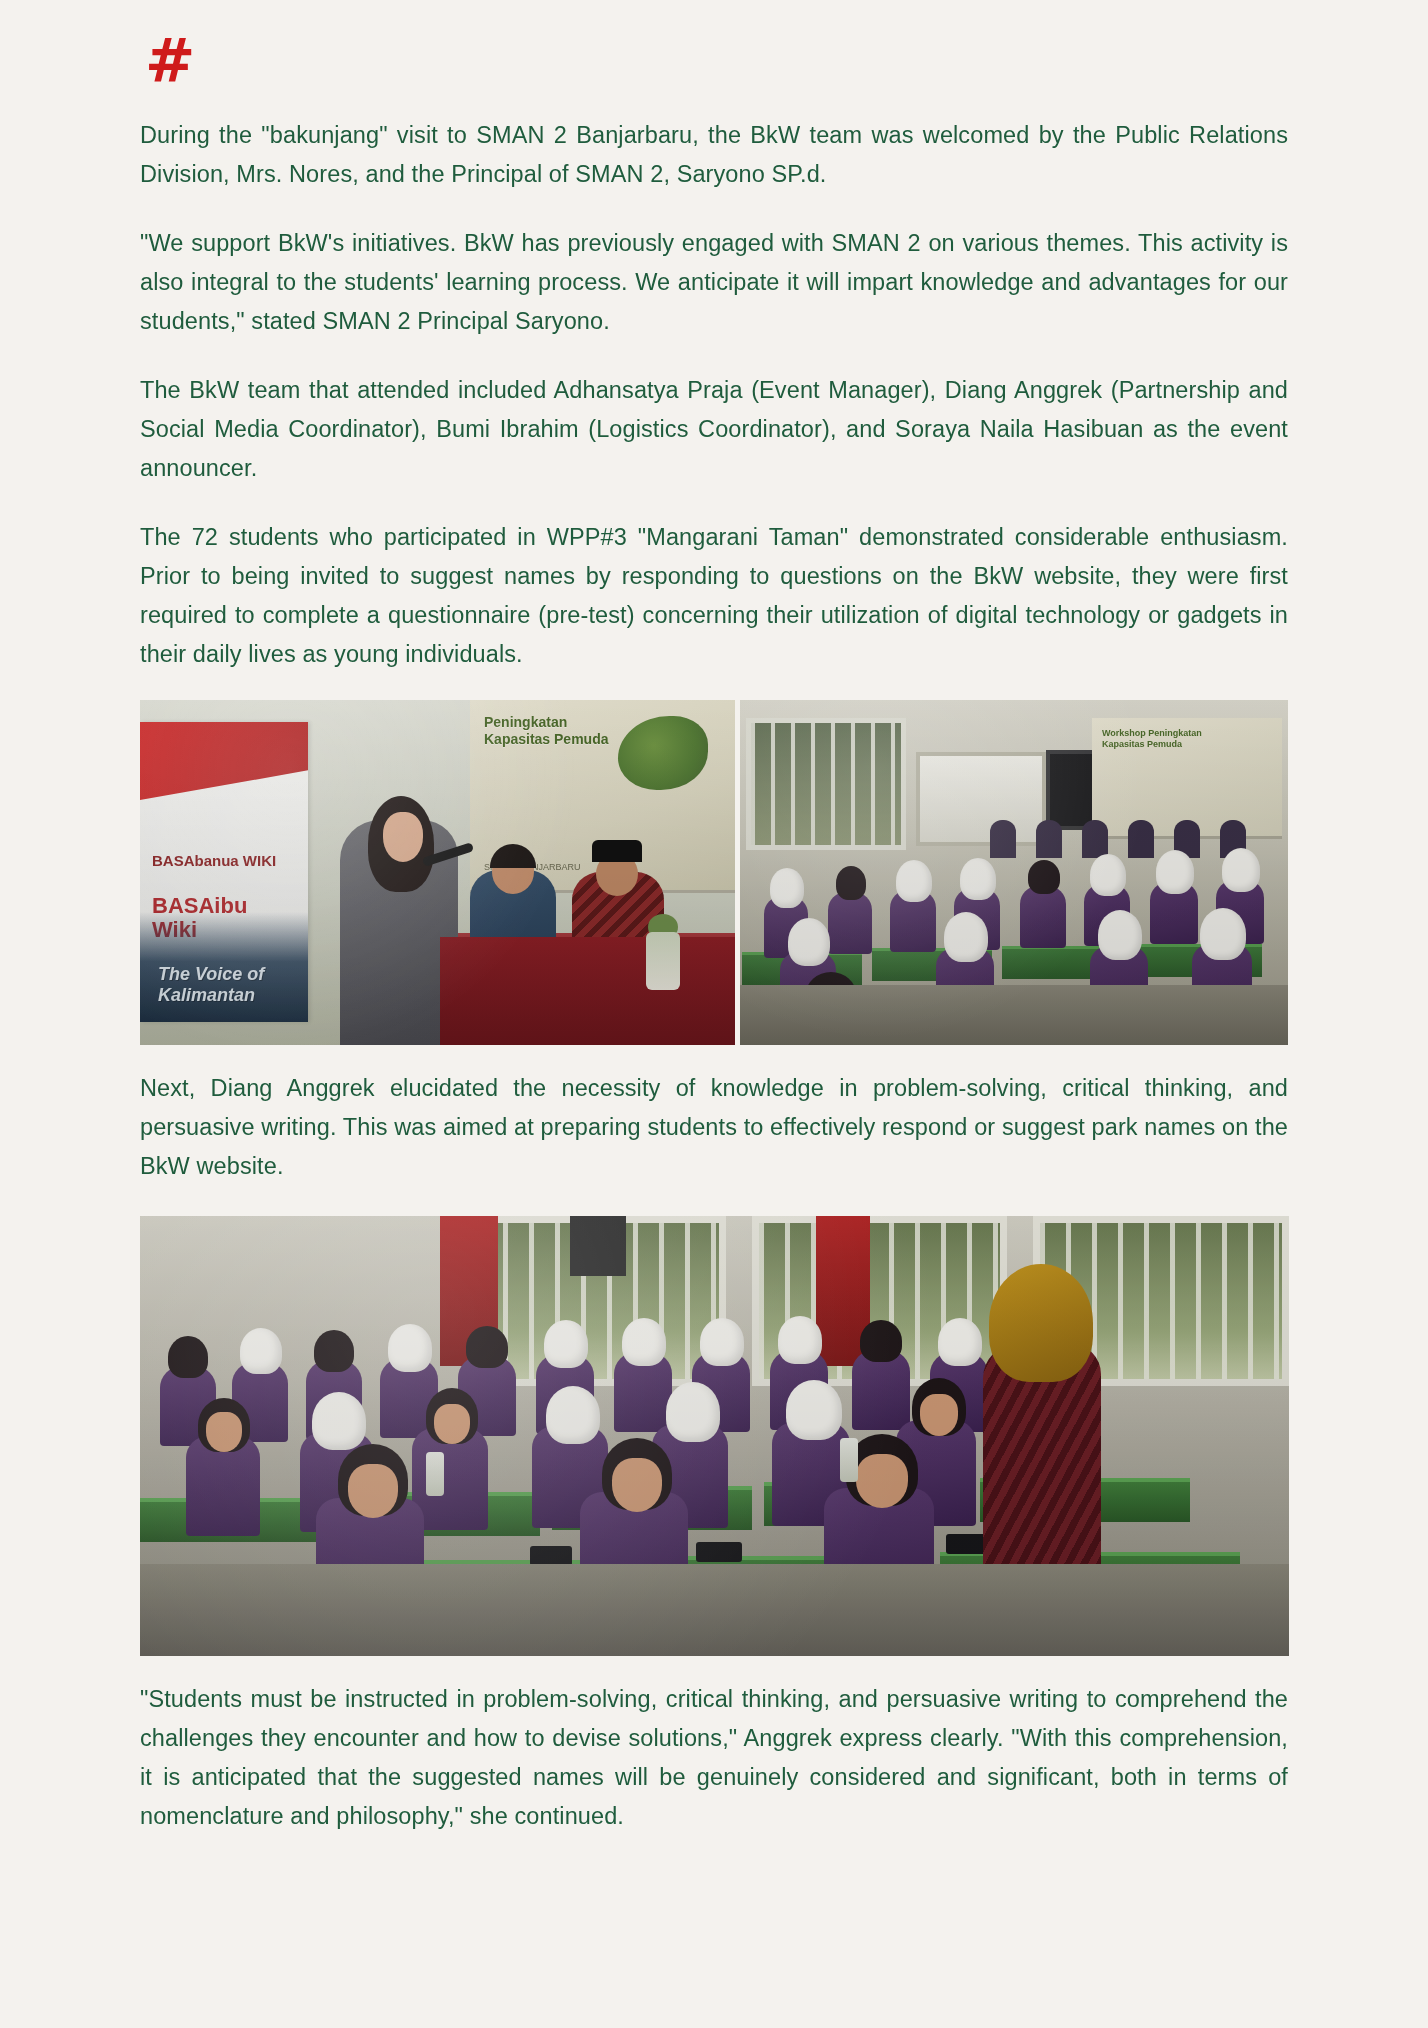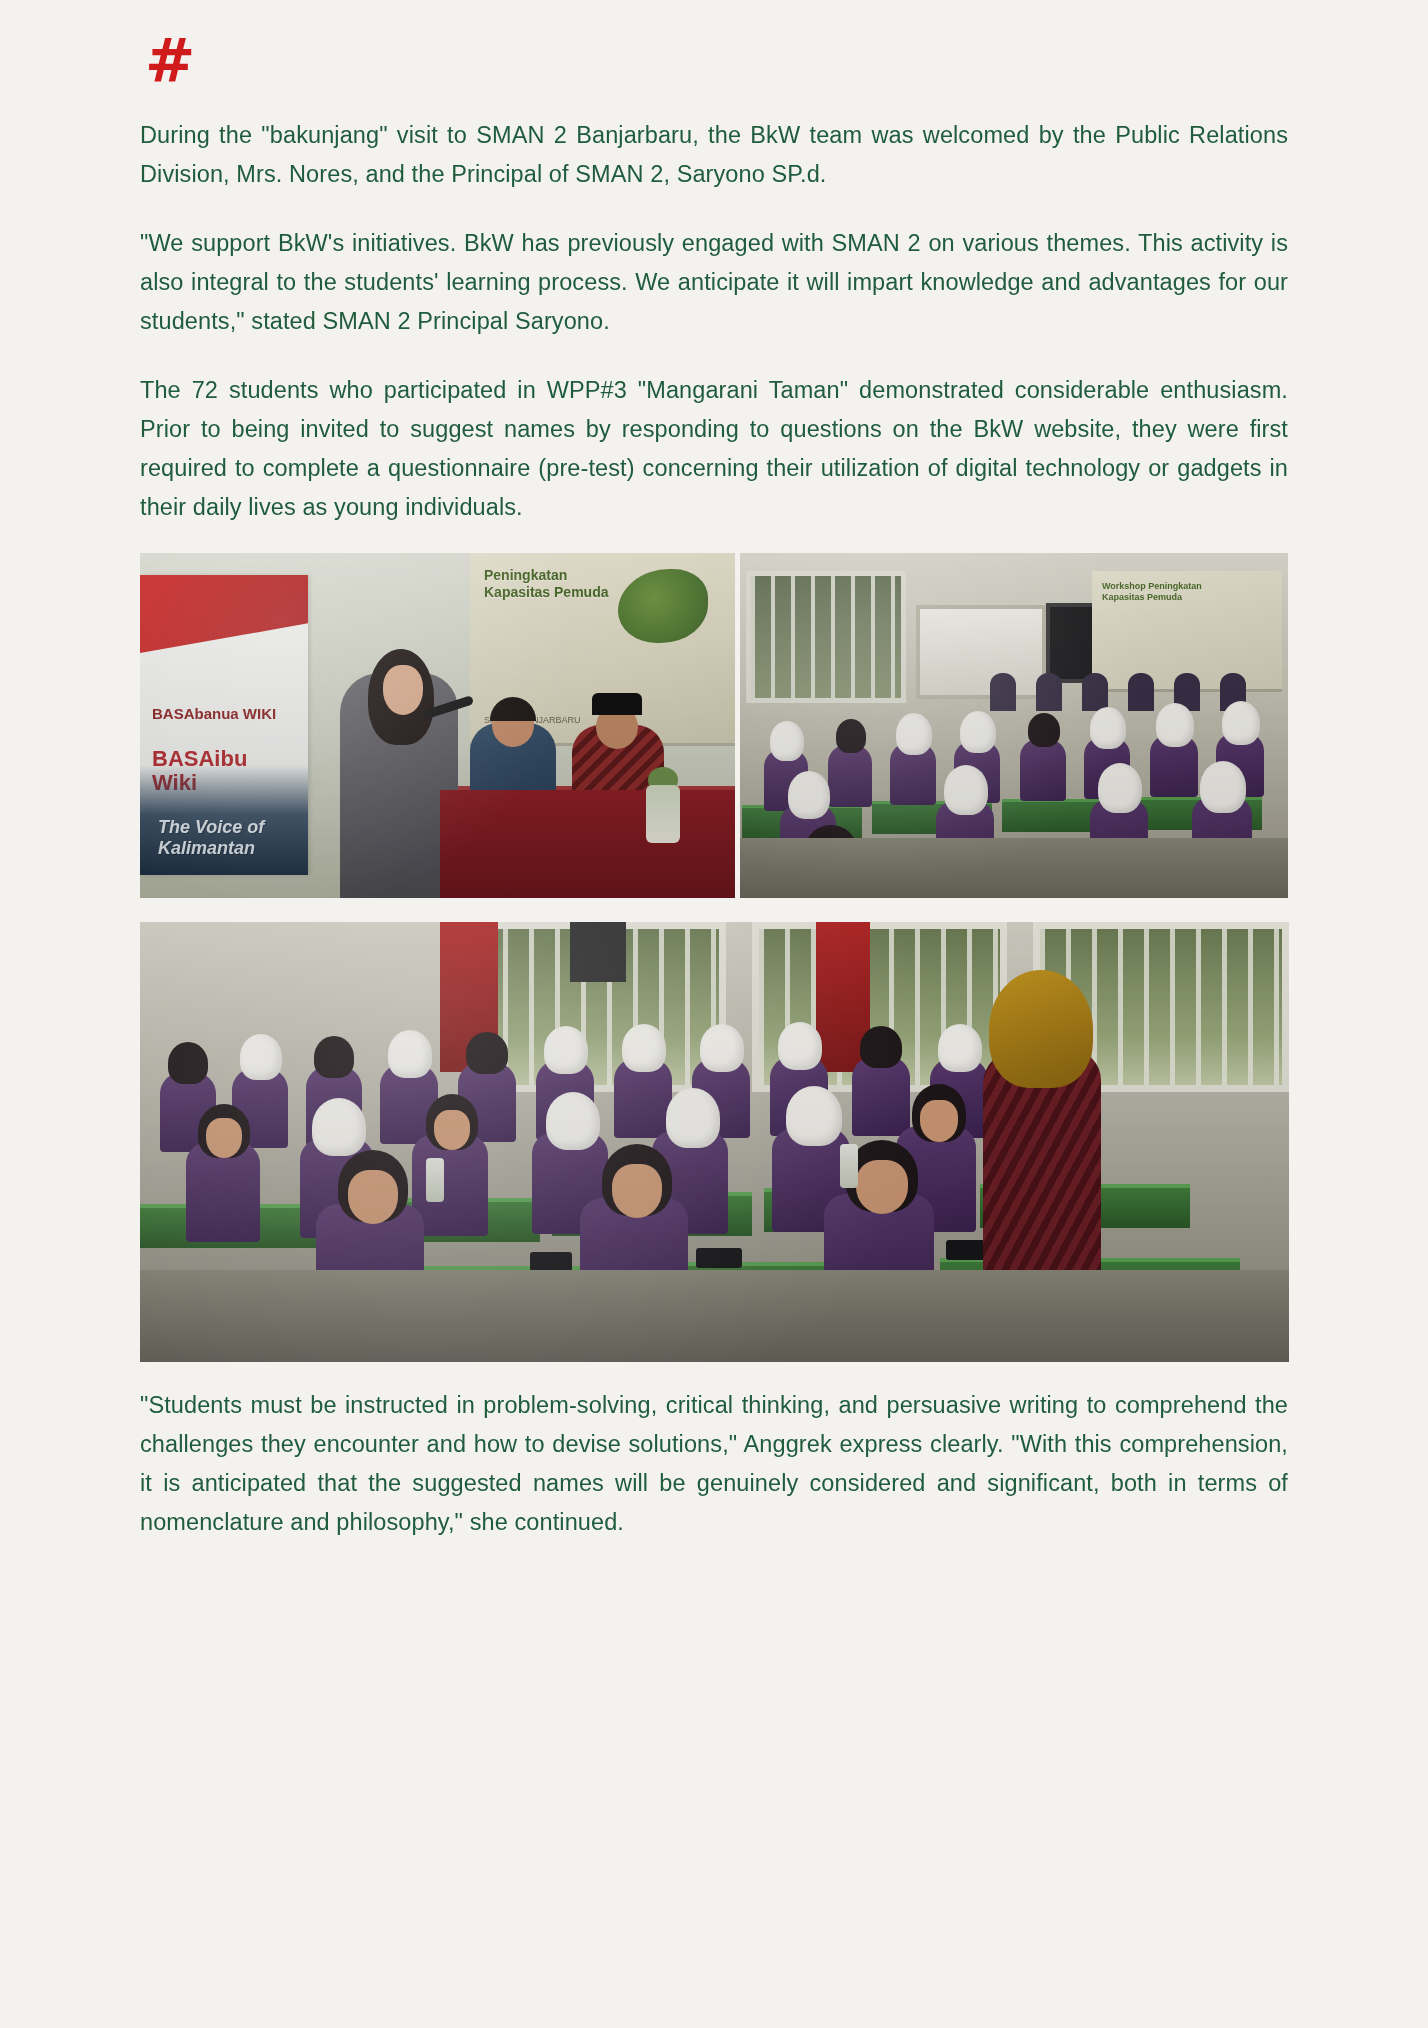--- a/index.html
+++ b/index.html
@@ -276,20 +276,21 @@
 <div class="page">
 
   <div class="logo-block">
     <div class="logo-hash">#</div>
   </div>
 
   <p class="body-text">During the "bakunjang" visit to SMAN 2 Banjarbaru, the BkW team was welcomed by the Public Relations Division, Mrs. Nores, and the Principal of SMAN 2, Saryono SP.d.</p>
 
   <p class="body-text">"We support BkW's initiatives. BkW has previously engaged with SMAN 2 on various themes. This activity is also integral to the students' learning process. We anticipate it will impart knowledge and advantages for our students," stated SMAN 2 Principal Saryono.</p>
 
+  <p class="body-text">The BkW team that attended included Adhansatya Praja (Event Manager), Diang Anggrek (Partnership and Social Media Coordinator), Bumi Ibrahim (Logistics Coordinator), and Soraya Naila Hasibuan as the event announcer.</p>
 
   <p class="body-text tight">The 72 students who participated in WPP#3 "Mangarani Taman" demonstrated considerable enthusiasm. Prior to being invited to suggest names by responding to questions on the BkW website, they were first required to complete a questionnaire (pre-test) concerning their utilization of digital technology or gadgets in their daily lives as young individuals.</p>
 
   <div class="photo-row">
 
     <div class="photo photo-a">
       <div class="pa-wall"></div>
       <div class="pa-screen">
         <div class="pa-screen-txt">Peningkatan Kapasitas Pemuda</div>
         <div class="pa-screen-leaf"></div>
@@ -374,20 +375,21 @@
       <div class="pb-stu" style="left:452px; top:244px; width:60px; height:78px;"></div>
       <div class="pb-hijab" style="left:460px; top:208px; width:46px; height:52px;"></div>
 
       <div class="pb-stu" style="left:56px;  top:300px; width:70px; height:46px;"></div>
       <div class="pb-head" style="left:66px;  top:272px; width:50px; height:44px;"></div>
       <div class="pb-floor"></div>
       <div class="grain"></div>
     </div>
   </div>
 
+  <p class="body-text">Next, Diang Anggrek elucidated the necessity of knowledge in problem-solving, critical thinking, and persuasive writing. This was aimed at preparing students to effectively respond or suggest park names on the BkW website.</p>
 
   <div class="photo photo-wide">
     <div class="pw-wall"></div>
     <div class="pw-windows">
       <div class="pw-win">
           <div class="pw-win-bars"></div>
         </div>
       <div class="pw-win">
           <div class="pw-win-bars"></div>
         </div>

